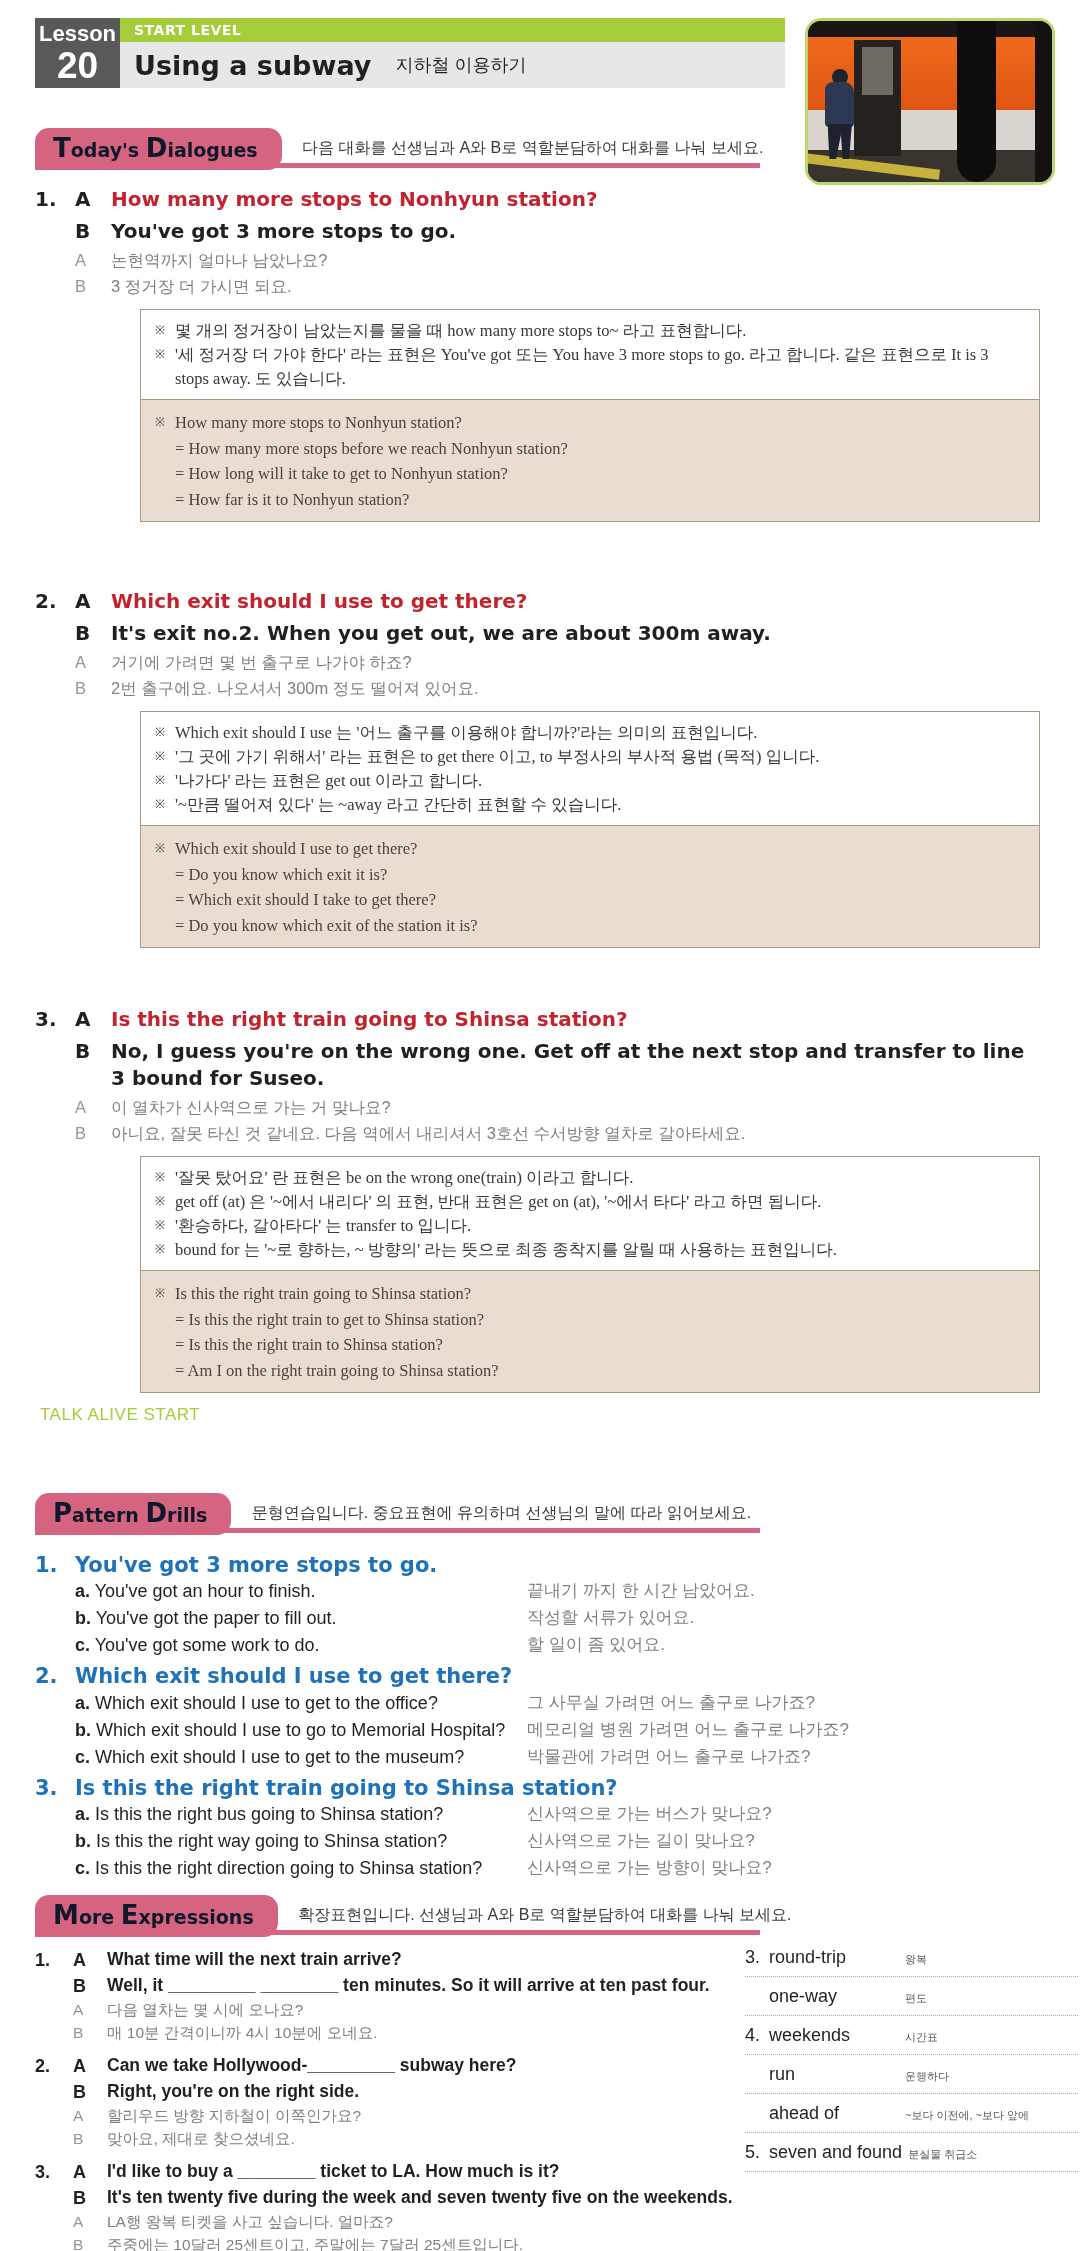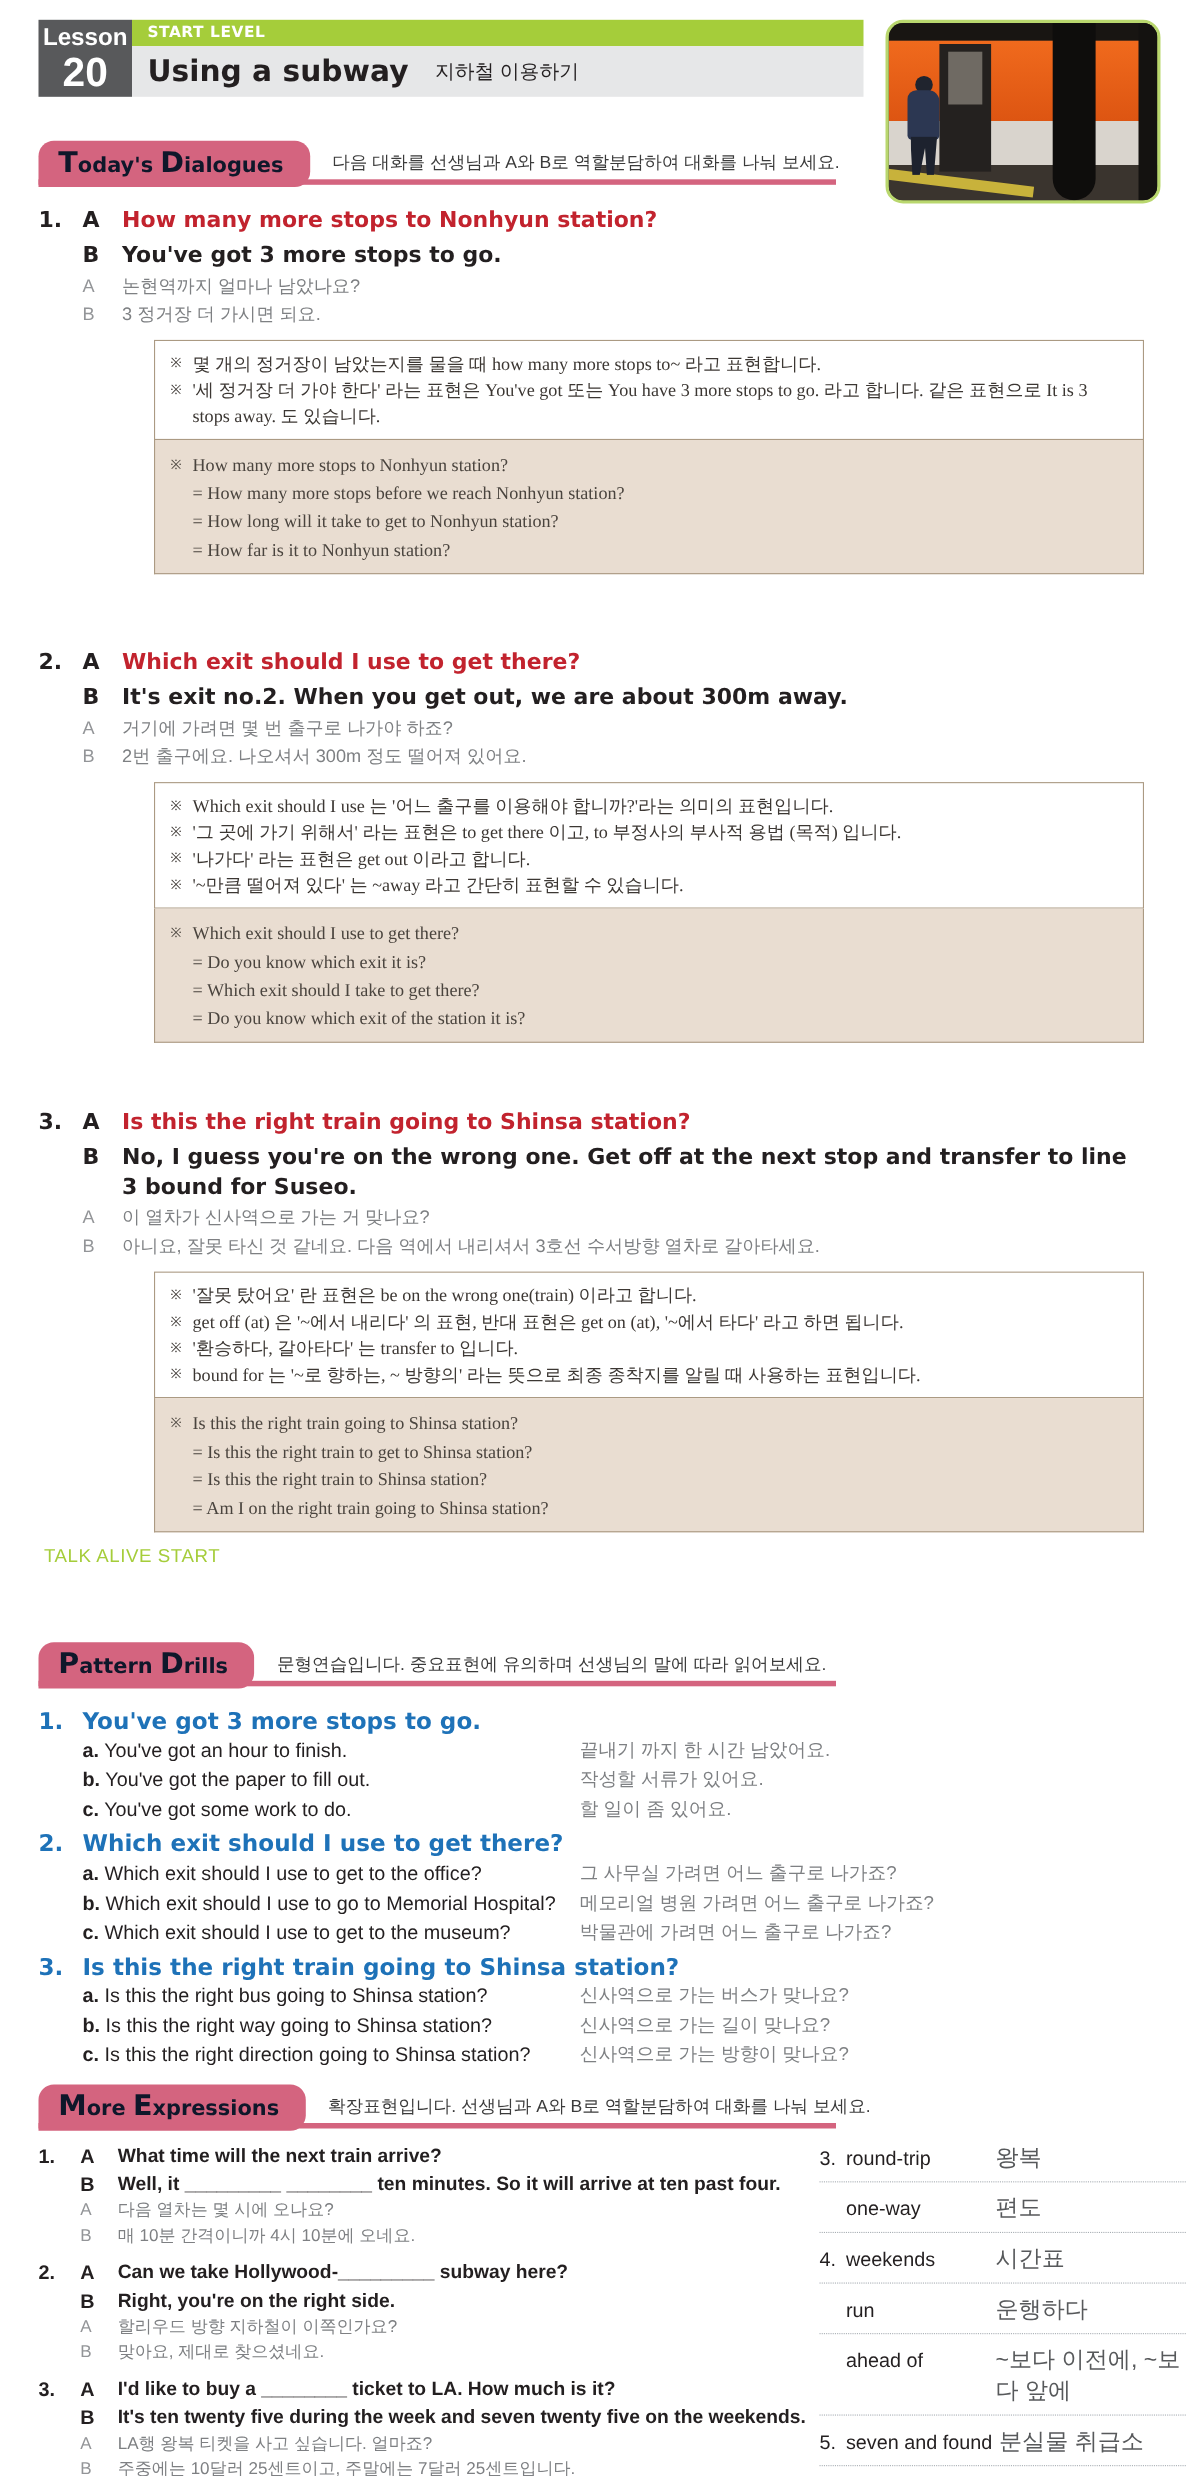--- a/index.html
+++ b/index.html
@@ -79,21 +79,21 @@
   .me-line .dlg-num { width:38px; font-weight:bold; font-size:18px; }
   .me-line .dlg-sp { width:34px; font-weight:bold; font-size:18px; }
   .me-line.ko .dlg-sp { color:#939598; font-weight:normal; font-size:15.5px; }
 
   
   .word-tip { position:absolute; left:745px; top:1938px; width:333px; }
   .wt-title { color:#e0527c; font-weight:bold; font-size:20px; text-align:center; padding-bottom:7px; border-bottom:2px solid #77716b; font-family:"DejaVu Sans", sans-serif; }
   .wt-row { display:flex; align-items:baseline; padding:9px 0 8px; border-bottom:1.5px dotted #a7adb3; font-size:18px; }
   .wt-num { width:24px; flex:none; }
   .wt-en { min-width:136px; flex:none; padding-right:6px; }
-  .wt-ko { flex:1; color:#57595b; font-size:21px; }
+  .wt-ko { flex:1; color:#57595b; font-size:11px; }
 </style>
 </head>
 <body>
 
 <div class="page">
 
   <div class="header">
     <div class="lesson-box">
       <div class="lesson-label">Lesson</div>
       <div class="lesson-number">20</div>

